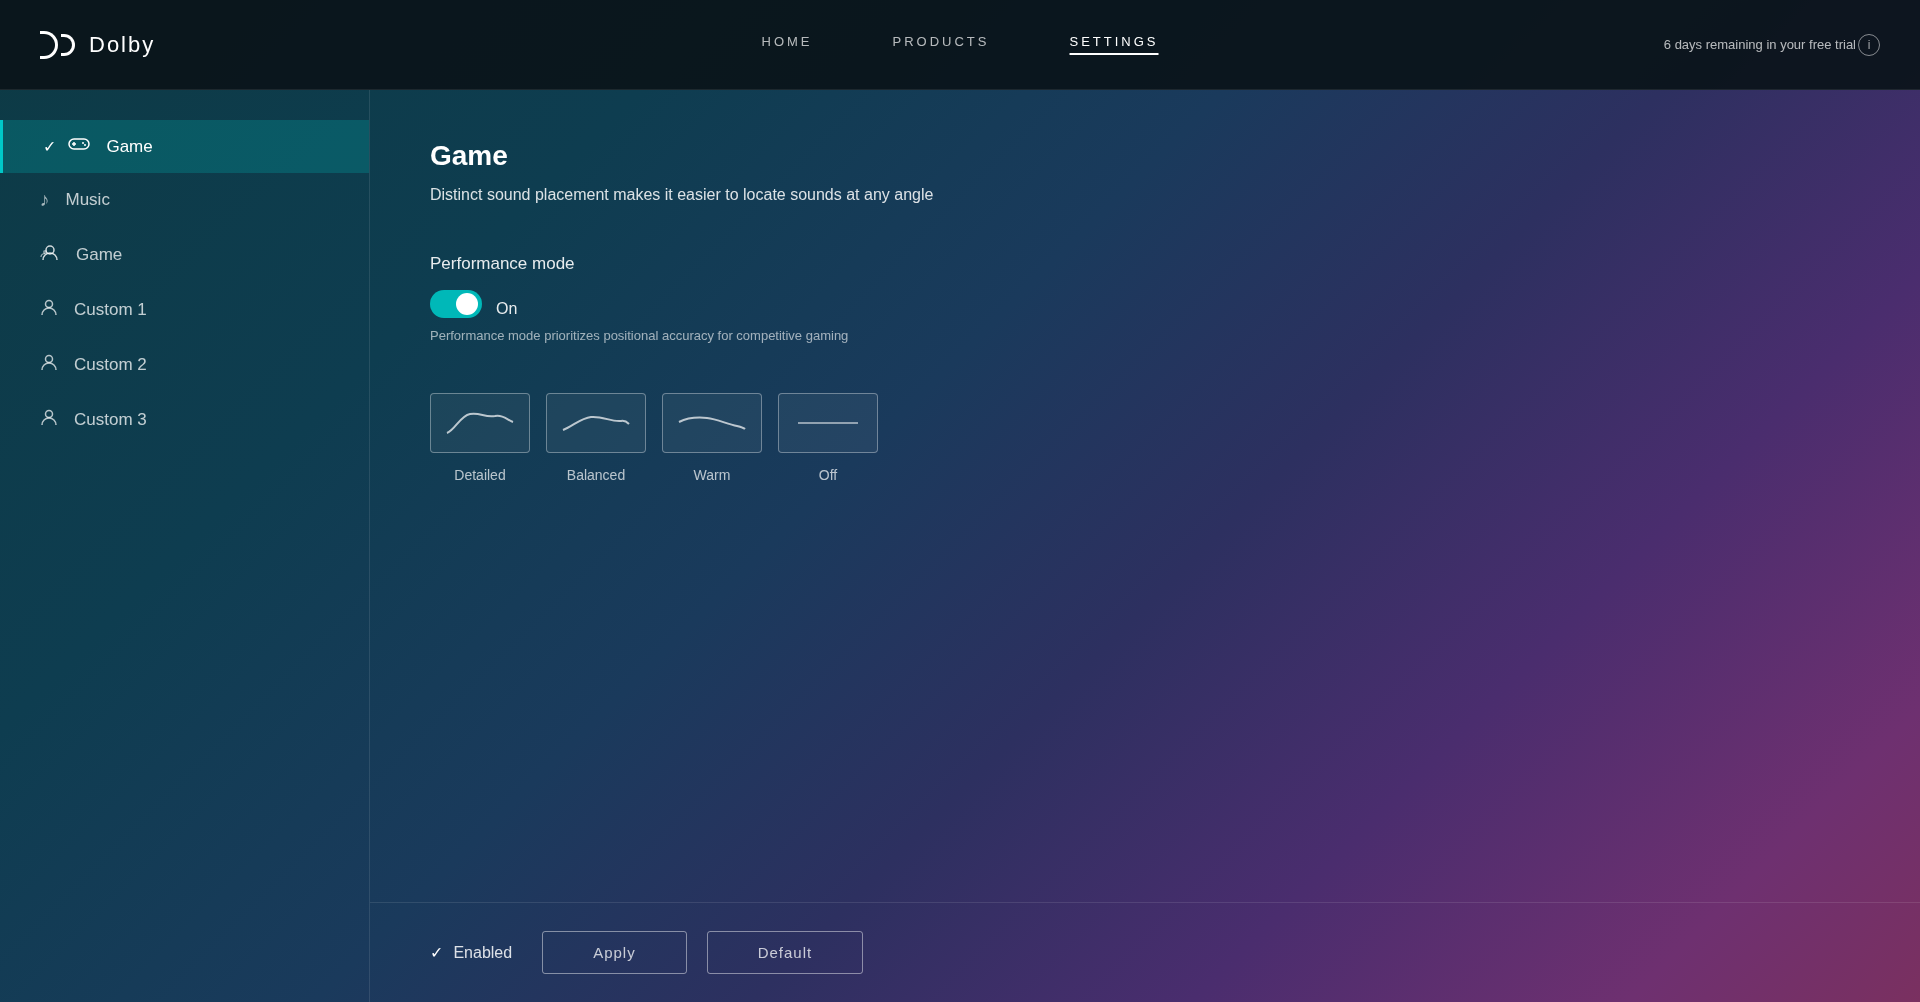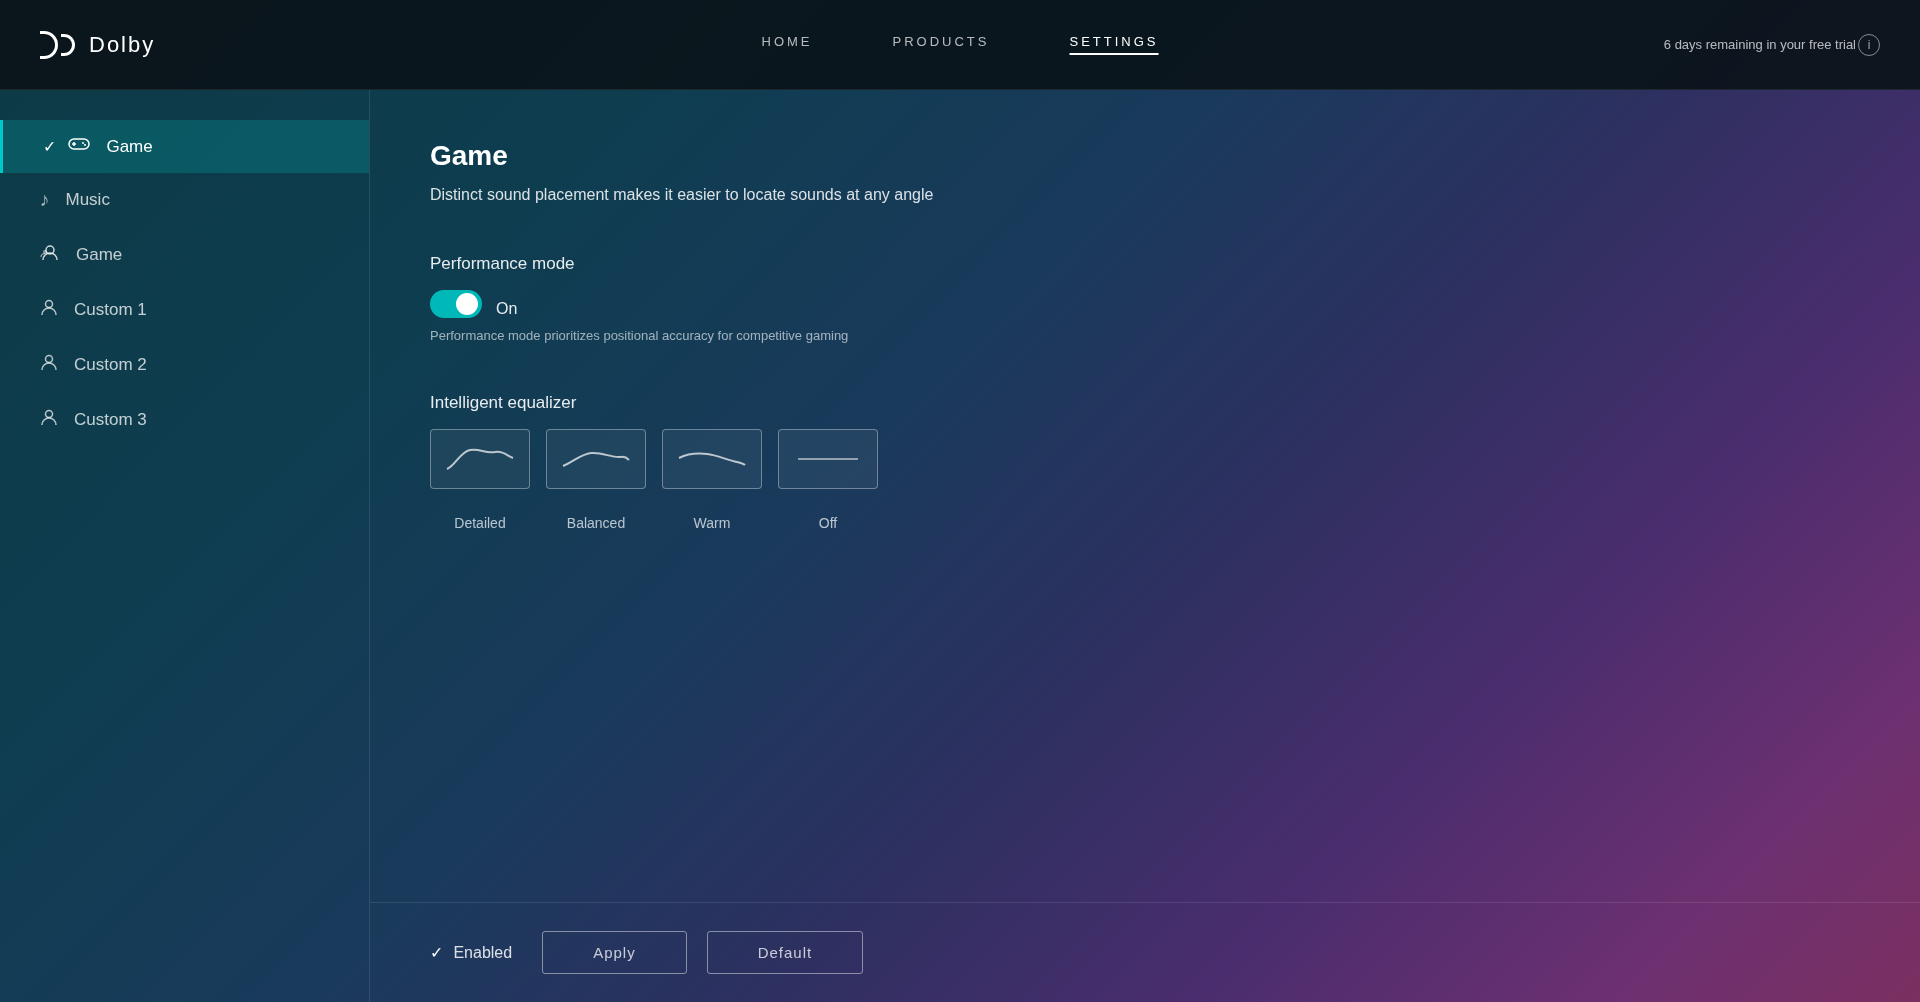--- a/index.html
+++ b/index.html
@@ -220,21 +220,21 @@
     .eq-options {
       display: flex;
       gap: 16px;
       margin-bottom: 60px;
     }
 
     .eq-option {
       display: flex;
       flex-direction: column;
       align-items: center;
-      gap: 26px;
+      gap: 14px;
       cursor: pointer;
     }
 
     .eq-card {
       width: 100px;
       height: 60px;
       border: 1px solid rgba(255,255,255,0.35);
       border-radius: 4px;
       background: rgba(255,255,255,0.05);
       display: flex;
@@ -390,21 +390,20 @@
 
     <div class="section-label">Performance mode</div>
     <div class="toggle-row">
       <div class="toggle">
         <div class="toggle-knob"></div>
       </div>
       <span class="toggle-label">On</span>
     </div>
     <p class="perf-note">Performance mode prioritizes positional accuracy for competitive gaming</p>
 
-    <div class="section-label">Intelligent equalizer</div>
     <div class="eq-options">
 
       <div class="eq-option">
         <div class="eq-card">
           <svg class="eq-curve" viewBox="0 0 70 30" fill="none">
             <path d="M2 25 C10 22, 15 8, 25 6 C35 4, 40 10, 50 8 C58 6, 62 12, 68 14" stroke="rgba(255,255,255,0.7)" stroke-width="2" fill="none"></path>
           </svg>
         </div>
         <span class="eq-label">Detailed</span>
       </div>

